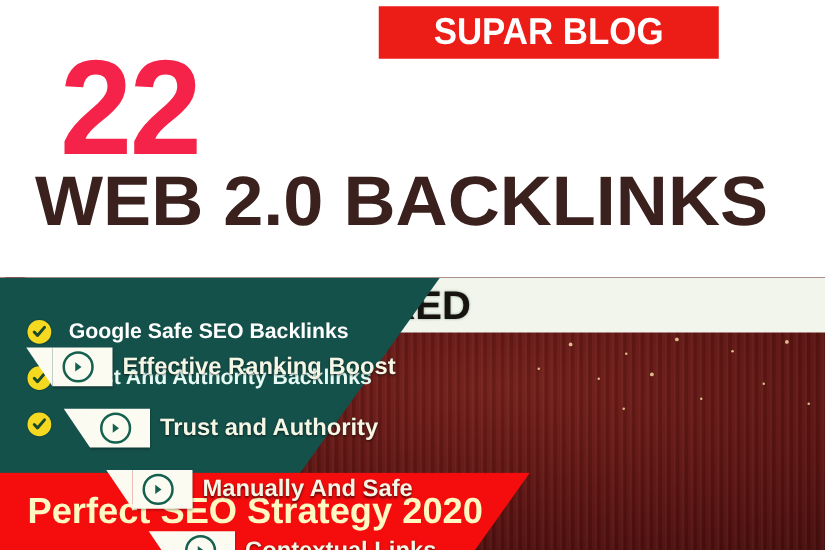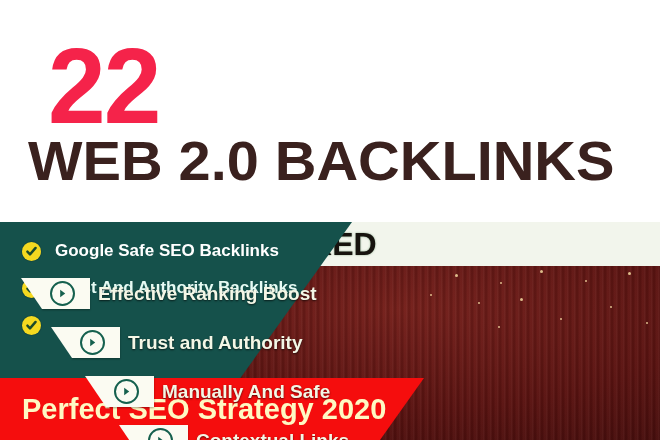--- a/index.html
+++ b/index.html
@@ -107,21 +107,21 @@
 
   
   .teal-panel{
     position:absolute;left:0;top:0;width:420px;height:218px;
     background:#15514b;
     clip-path:polygon(0 0, 352px 0, 196px 218px, 0 218px);
   }
 
   
   .bullets{position:absolute;left:22px;top:20px;width:330px;}
-  .bullet{display:flex;align-items:center;margin-bottom:18px;}
+  .bullet{display:flex;align-items:center;margin-bottom:18px;margin-top:14px;}
   .check-icon{
     width:19px;height:19px;border-radius:50%;
     background:#f5d920;
     display:flex;align-items:center;justify-content:center;
     flex:0 0 auto;margin-right:14px;
     box-shadow:0 0 0 1px rgba(0,0,0,.10);
   }
   .check-icon svg{display:block;}
   .bullet-text{
     color:#ffffff;
@@ -193,20 +193,23 @@
   .r2{left:106px;top:154px;width:48px;}
   .r3{left:140px;top:203px;width:48px;}
 </style>
 </head>
 <body>
 
 <div class="poster">
 
   <div class="top">
 
+    <div class="brand-badge">
+      <span class="brand-badge-text">SUPAR BLOG</span>
+    </div>
 
     <div class="bignum">22</div>
 
     <div class="headline">WEB 2.0 BACKLINKS</div>
   </div>
 
   <div class="bottom">
 
     <div class="maroon-bg"></div>
 

